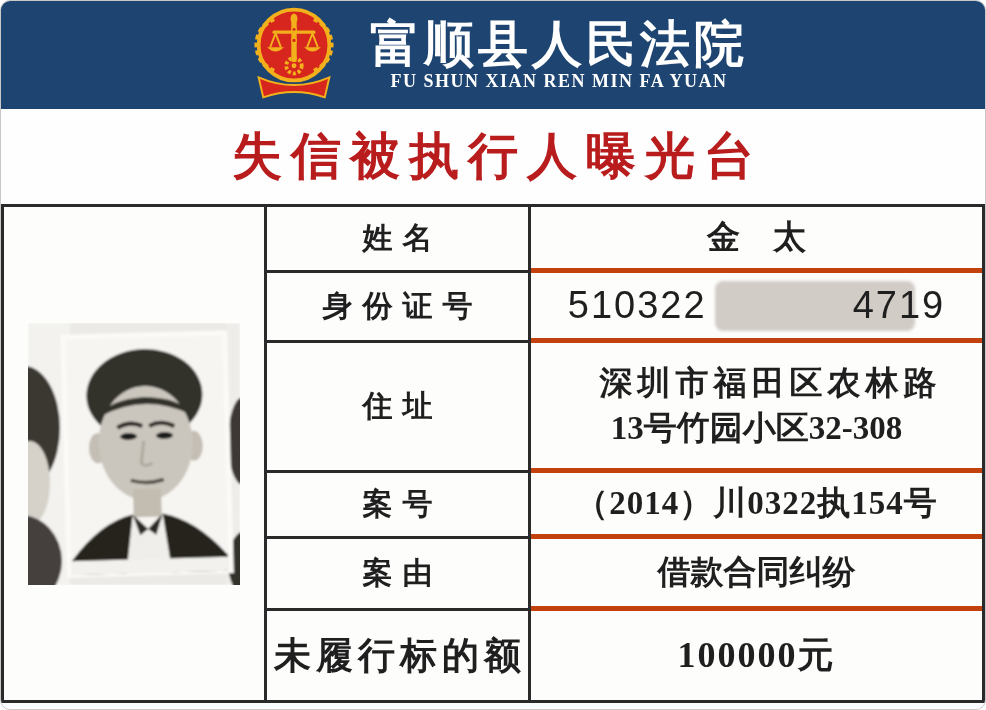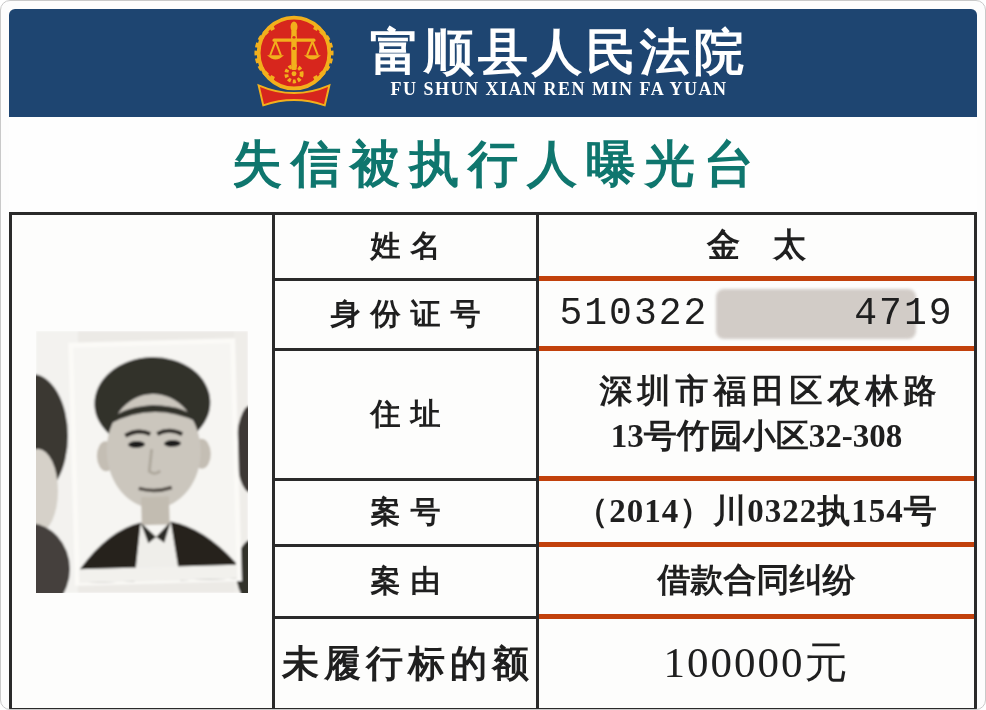--- a/index.html
+++ b/index.html
@@ -3,21 +3,21 @@
 <meta charset="utf-8">
 <style>
   html,body{margin:0;padding:0;background:#ffffff;}
   *{box-sizing:border-box;}
   .page{
     width:986px;height:710px;
     background:#fdfdfd;
     border:1px solid #c9c9c9;
     border-radius:10px;
     overflow:hidden;
-    padding:8px;
+    padding:0;
     font-family:"Liberation Serif","DejaVu Serif",serif;
     color:#1f1f1f;
     position:relative;
   }
   
   .header{
     height:108px;
     display:flex;align-items:center;justify-content:center;
     gap:20px;
     border-radius:6px 6px 0 0;
@@ -32,21 +32,21 @@
     color:#ffffff;font-size:18px;font-weight:bold;
     letter-spacing:1.5px;margin-top:1px;white-space:nowrap;
   }
   
   .title-band{
     height:95px;background:#fefefe;
     display:flex;align-items:center;justify-content:center;
   }
   .big-title{
     font-size:50px;font-weight:bold;letter-spacing:9px;
-    color:#0f766e;white-space:nowrap;text-indent:9px;
+    color:#b91c1c;white-space:nowrap;text-indent:9px;
   }
   
   .info-table{
     height:499px;
     border:3px solid #2a2a2a;
     display:grid;
     grid-template-columns:263px 264px 1fr;
     grid-template-rows:66px 70px 130px 66px 72px 1fr;
     background:#fdfdfc;
   }
@@ -70,33 +70,33 @@
   .label-cell.tight{letter-spacing:5px;text-indent:5px;font-size:37px;}
   .value-cell{
     grid-column:3;
     border-bottom:5px solid #c2410c;
     font-size:33px;font-weight:600;
     flex-direction:column;line-height:1.35;
     padding:2px 8px;
   }
   .row-last{border-bottom:none;}
   .id-value{
-    font-family:Liberation Mono, monospace;
+    font-family:Liberation Sans, sans-serif;
     font-weight:500;font-size:38px;letter-spacing:2px;
     flex-direction:row;
   }
   .id-prefix,.id-suffix{position:relative;z-index:2;}
   .redact-box{
     display:inline-block;width:200px;height:50px;
     background:#d2ccc7;border-radius:8px;
     margin-left:8px;margin-right:-62px;
     filter:blur(1.5px);
     vertical-align:middle;z-index:1;
   }
-  .amount-value{font-size:43px;font-weight:400;letter-spacing:2px;}
+  .amount-value{font-size:36px;font-weight:700;letter-spacing:2px;}
   .case-value{font-size:33px;letter-spacing:1px;}
   .addr-line{white-space:nowrap;}
   .addr-line1{letter-spacing:5px;margin-left:28px;}
   .photo-svg{width:212px;height:262px;display:block;}
 </style>
 </head>
 <body>
 
 <div class="page">
 

